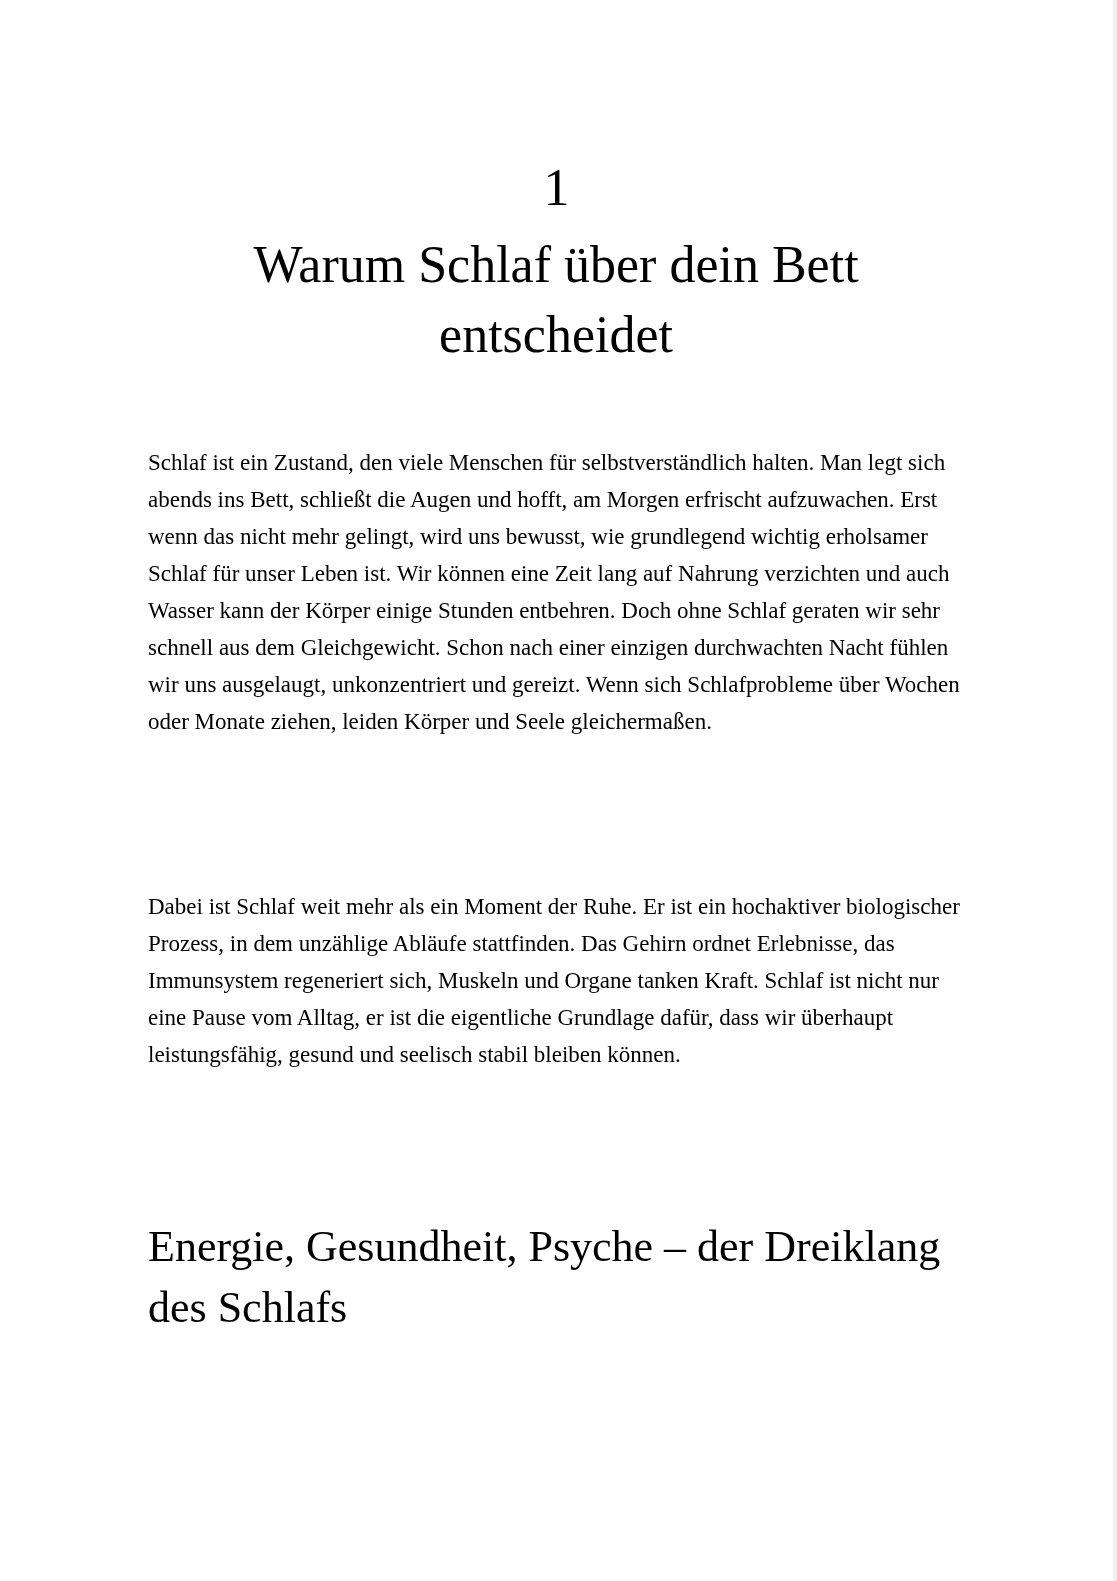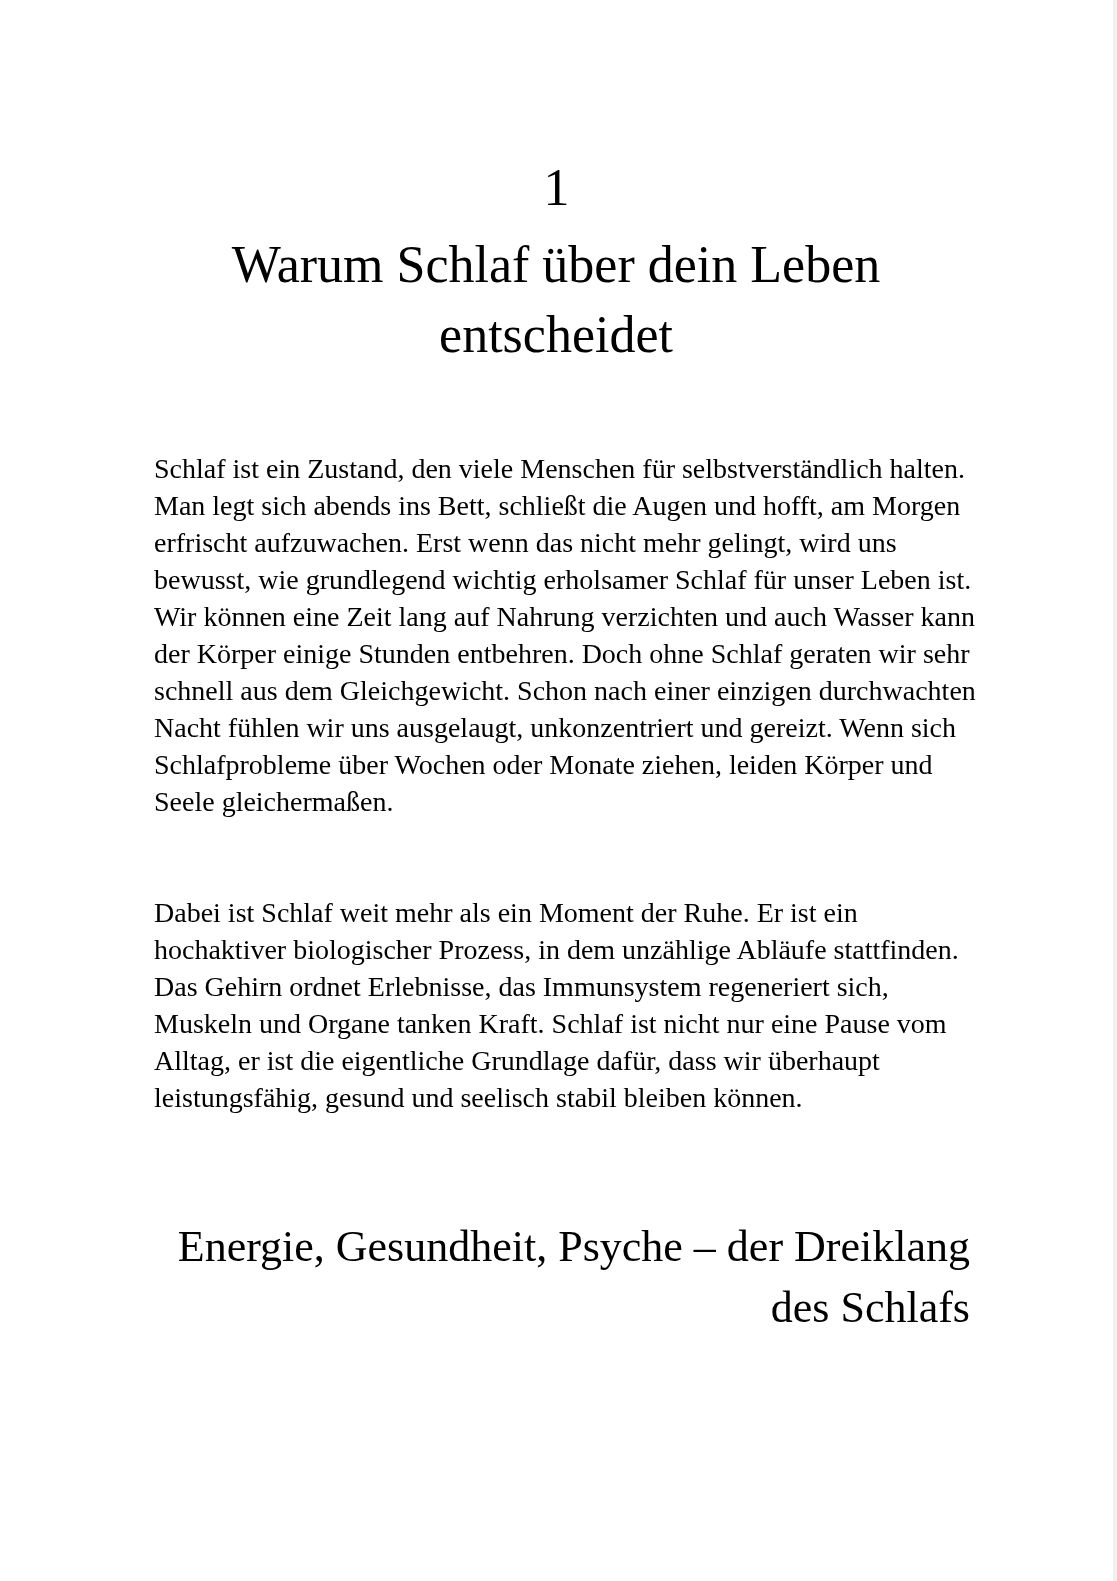--- a/index.html
+++ b/index.html
@@ -48,41 +48,40 @@
       text-align: center;
       font-size: 52px;
       line-height: 70px;
       margin: 0;
       font-weight: normal;
     }
     .body-text {
       position: absolute;
       left: 148px;
       width: 822px;
-      font-size: 28px;
+      font-size: 23px;
       line-height: 37px;
-      margin: 6px;
+      margin: 0;
     }
     .para-1 { top: 444px; }
     .para-2 { top: 888px; }
     .section-heading {
       position: absolute;
       top: 1216px;
       left: 148px;
       width: 822px;
       font-size: 44px;
       line-height: 61px;
       margin: 0;
       font-weight: normal;
-      text-align: right;
     }
   </style>
 </head>
 <body>
 
 <div class="page">
   <div class="chapter-number">1</div>
-  <h1 class="chapter-title">Warum Schlaf über dein Leben entscheidet</h1>
+  <h1 class="chapter-title">Warum Schlaf über dein Bett entscheidet</h1>
   <p class="body-text para-1">Schlaf ist ein Zustand, den viele Menschen für selbstverständlich halten. Man legt sich abends ins Bett, schließt die Augen und hofft, am Morgen erfrischt aufzuwachen. Erst wenn das nicht mehr gelingt, wird uns bewusst, wie grundlegend wichtig erholsamer Schlaf für unser Leben ist. Wir können eine Zeit lang auf Nahrung verzichten und auch Wasser kann der Körper einige Stunden entbehren. Doch ohne Schlaf geraten wir sehr schnell aus dem Gleichgewicht. Schon nach einer einzigen durchwachten Nacht fühlen wir uns ausgelaugt, unkonzentriert und gereizt. Wenn sich Schlafprobleme über Wochen oder Monate ziehen, leiden Körper und Seele gleichermaßen.</p>
   <p class="body-text para-2">Dabei ist Schlaf weit mehr als ein Moment der Ruhe. Er ist ein hochaktiver biologischer Prozess, in dem unzählige Abläufe stattfinden. Das Gehirn ordnet Erlebnisse, das Immunsystem regeneriert sich, Muskeln und Organe tanken Kraft. Schlaf ist nicht nur eine Pause vom Alltag, er ist die eigentliche Grundlage dafür, dass wir überhaupt leistungsfähig, gesund und seelisch stabil bleiben können.</p>
   <h2 class="section-heading">Energie, Gesundheit, Psyche – der Dreiklang des Schlafs</h2>
 </div>
 <div class="edge-strip"></div>
 
 </body></html>

